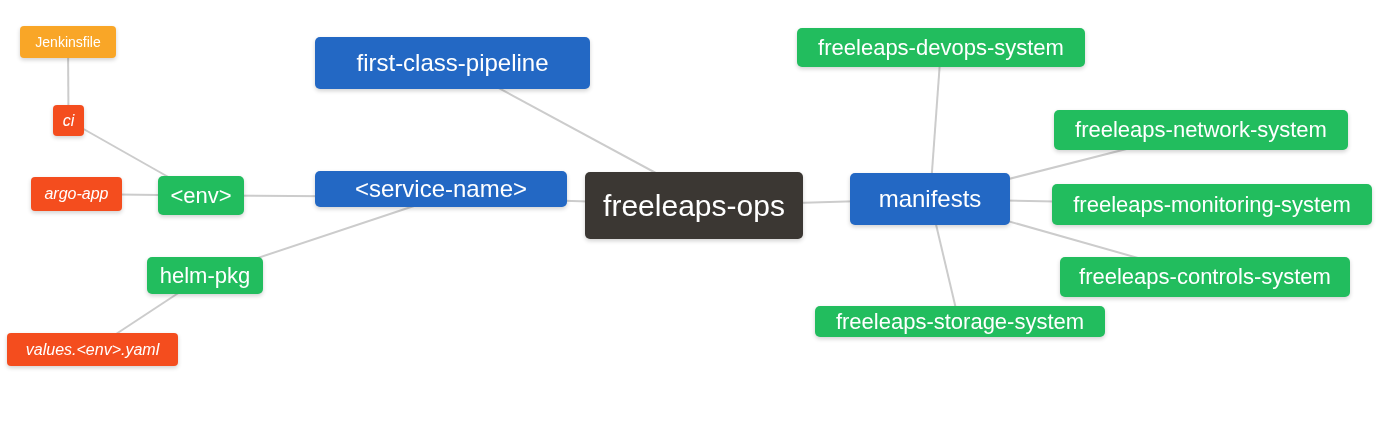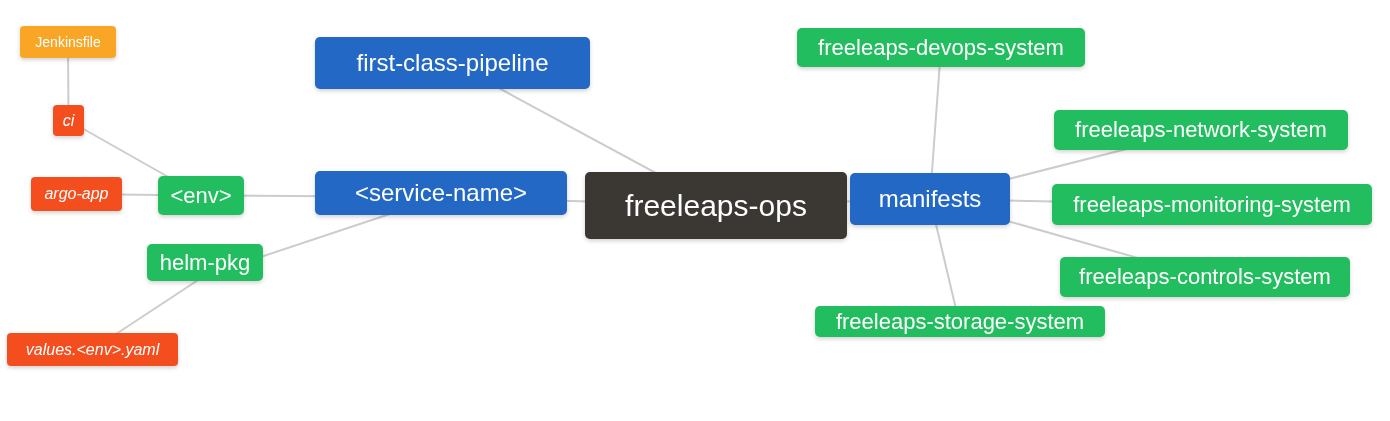--- a/index.html
+++ b/index.html
@@ -53,29 +53,29 @@
     </svg>
 
   <div class="node lvl-leaf2" style="left:20px;top:26px;width:96px;height:32px">Jenkinsfile</div>
 
   <div class="node lvl-leaf" style="left:53px;top:105px;width:31px;height:31px">ci</div>
 
   <div class="node lvl-leaf" style="left:31px;top:177px;width:91px;height:34px">argo-app</div>
 
   <div class="node lvl-sub" style="left:158px;top:176px;width:86px;height:39px">&lt;env&gt;</div>
 
-  <div class="node lvl-sub" style="left:147px;top:244px;width:116px;height:37px">helm-pkg</div>
+  <div class="node lvl-sub" style="left:147px;top:257px;width:116px;height:37px">helm-pkg</div>
 
   <div class="node lvl-leaf" style="left:7px;top:333px;width:171px;height:33px">values.&lt;env&gt;.yaml</div>
 
   <div class="node lvl-branch" style="left:315px;top:37px;width:275px;height:52px">first-class-pipeline</div>
 
-  <div class="node lvl-branch" style="left:315px;top:171px;width:252px;height:44px">&lt;service-name&gt;</div>
+  <div class="node lvl-branch" style="left:315px;top:171px;width:252px;height:36px">&lt;service-name&gt;</div>
 
-  <div class="node lvl-root" style="left:585px;top:172px;width:262px;height:67px">freeleaps-ops</div>
+  <div class="node lvl-root" style="left:585px;top:172px;width:218px;height:67px">freeleaps-ops</div>
 
   <div class="node lvl-branch" style="left:850px;top:173px;width:160px;height:52px">manifests</div>
 
   <div class="node lvl-sub" style="left:797px;top:28px;width:288px;height:39px">freeleaps-devops-system</div>
 
   <div class="node lvl-sub" style="left:1052px;top:184px;width:320px;height:41px">freeleaps-monitoring-system</div>
 
   <div class="node lvl-sub" style="left:1054px;top:110px;width:294px;height:40px">freeleaps-network-system</div>
 
   <div class="node lvl-sub" style="left:1060px;top:257px;width:290px;height:40px">freeleaps-controls-system</div>

